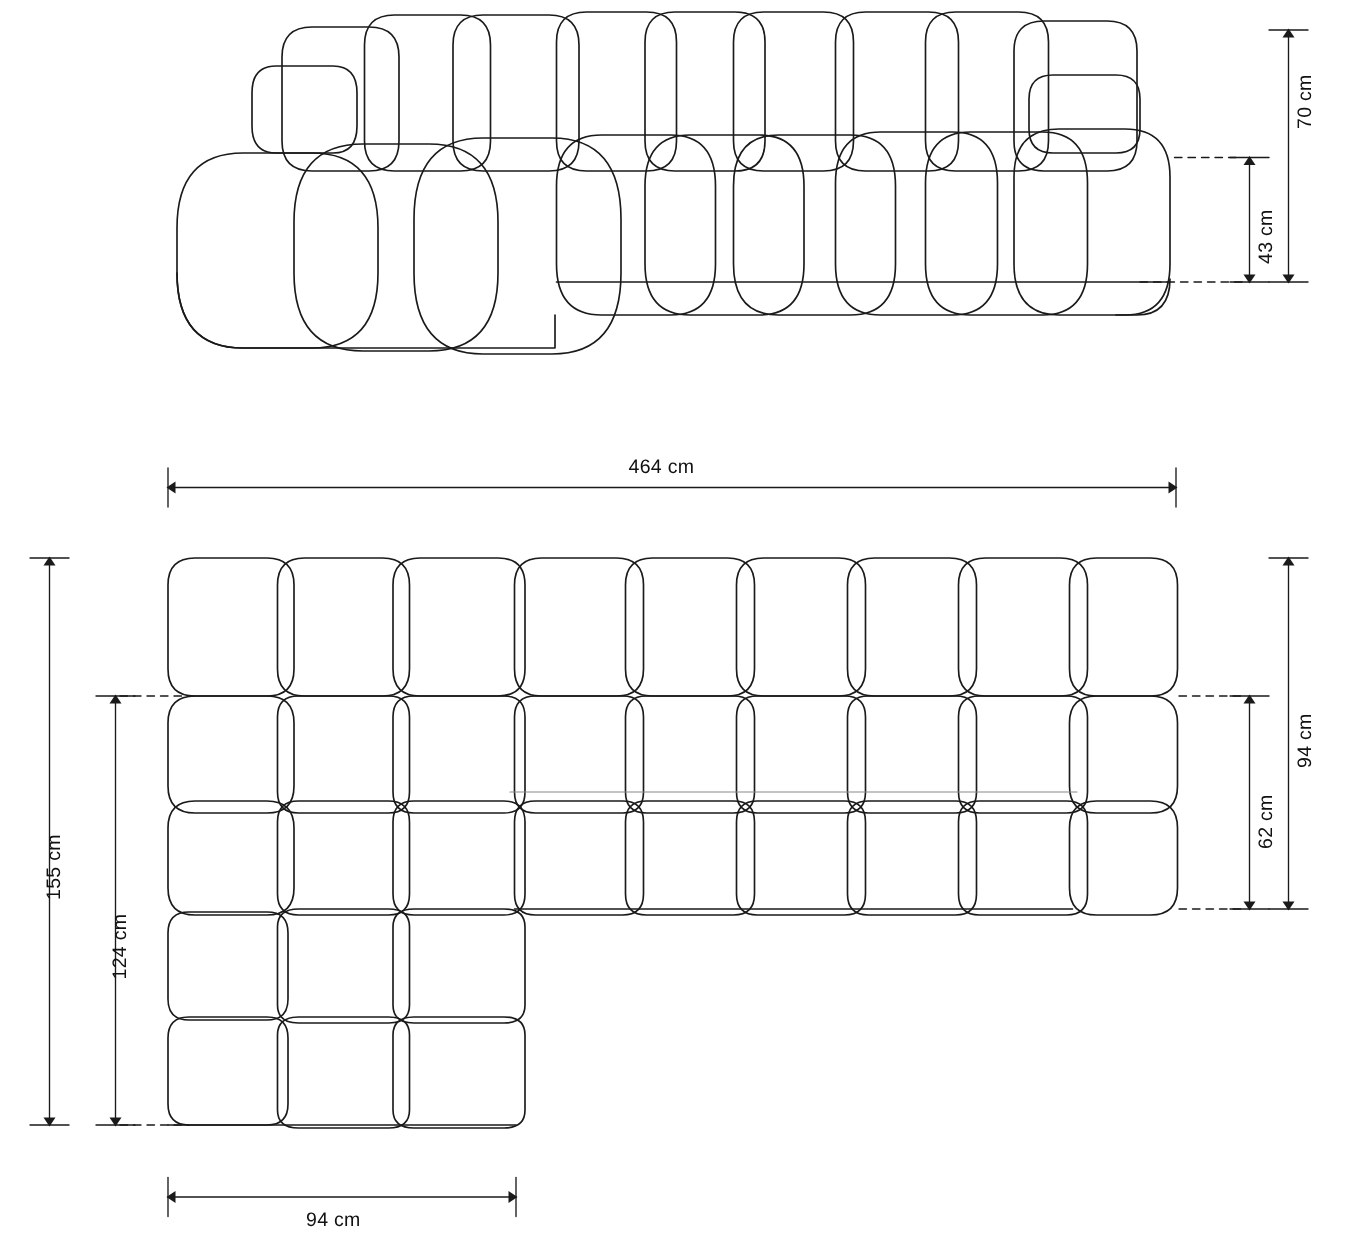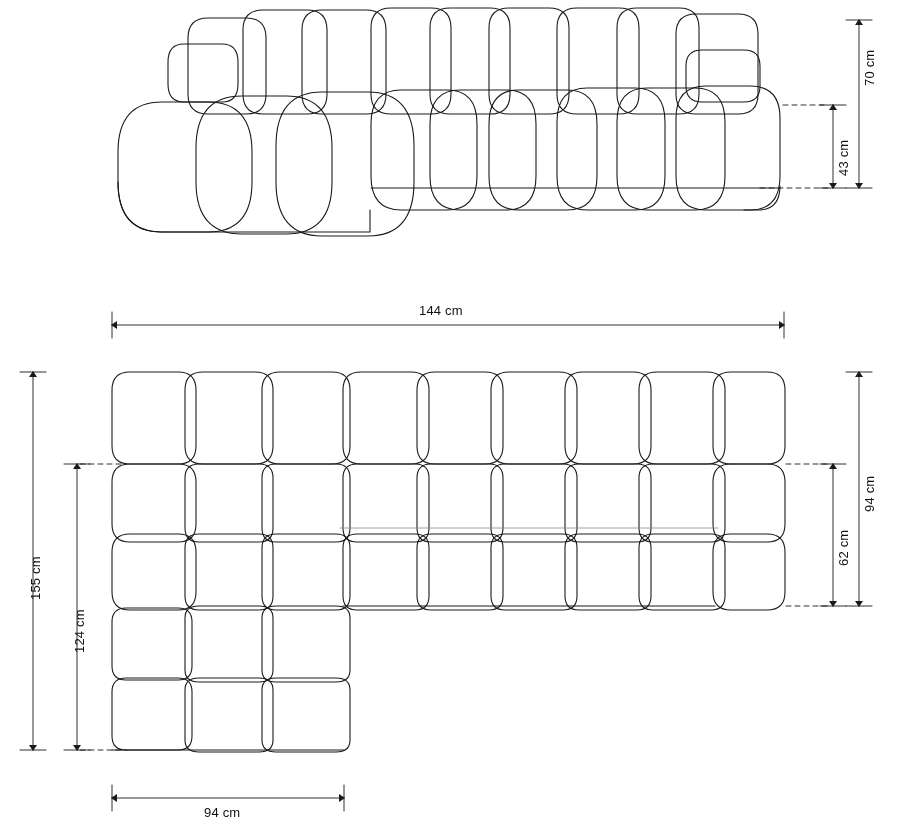--- a/index.html
+++ b/index.html
@@ -189,21 +189,21 @@
           <line x1="344" y1="785" x2="344" y2="811"></line>
         </g>
       </g>
     </g>
   </svg>
 
   <div class="dim-label vert" style="left:862px; top:86px; transform: rotate(-90deg) translate(0,0); transform-origin: left top;">70 cm</div>
 
   <div class="dim-label vert" style="left:836px; top:176px; transform: rotate(-90deg); transform-origin: left top;">43 cm</div>
 
-  <div class="dim-label" style="left:419px; top:303px;">144 cm</div>
+  <div class="dim-label" style="left:419px; top:303px;">464 cm</div>
 
   <div class="dim-label vert" style="left:28px; top:600px; transform: rotate(-90deg); transform-origin: left top;">155 cm</div>
 
   <div class="dim-label vert" style="left:72px; top:653px; transform: rotate(-90deg); transform-origin: left top;">124 cm</div>
 
   <div class="dim-label vert" style="left:862px; top:512px; transform: rotate(-90deg); transform-origin: left top;">94 cm</div>
 
   <div class="dim-label vert" style="left:836px; top:566px; transform: rotate(-90deg); transform-origin: left top;">62 cm</div>
 
   <div class="dim-label" style="left:204px; top:805px;">94 cm</div>

